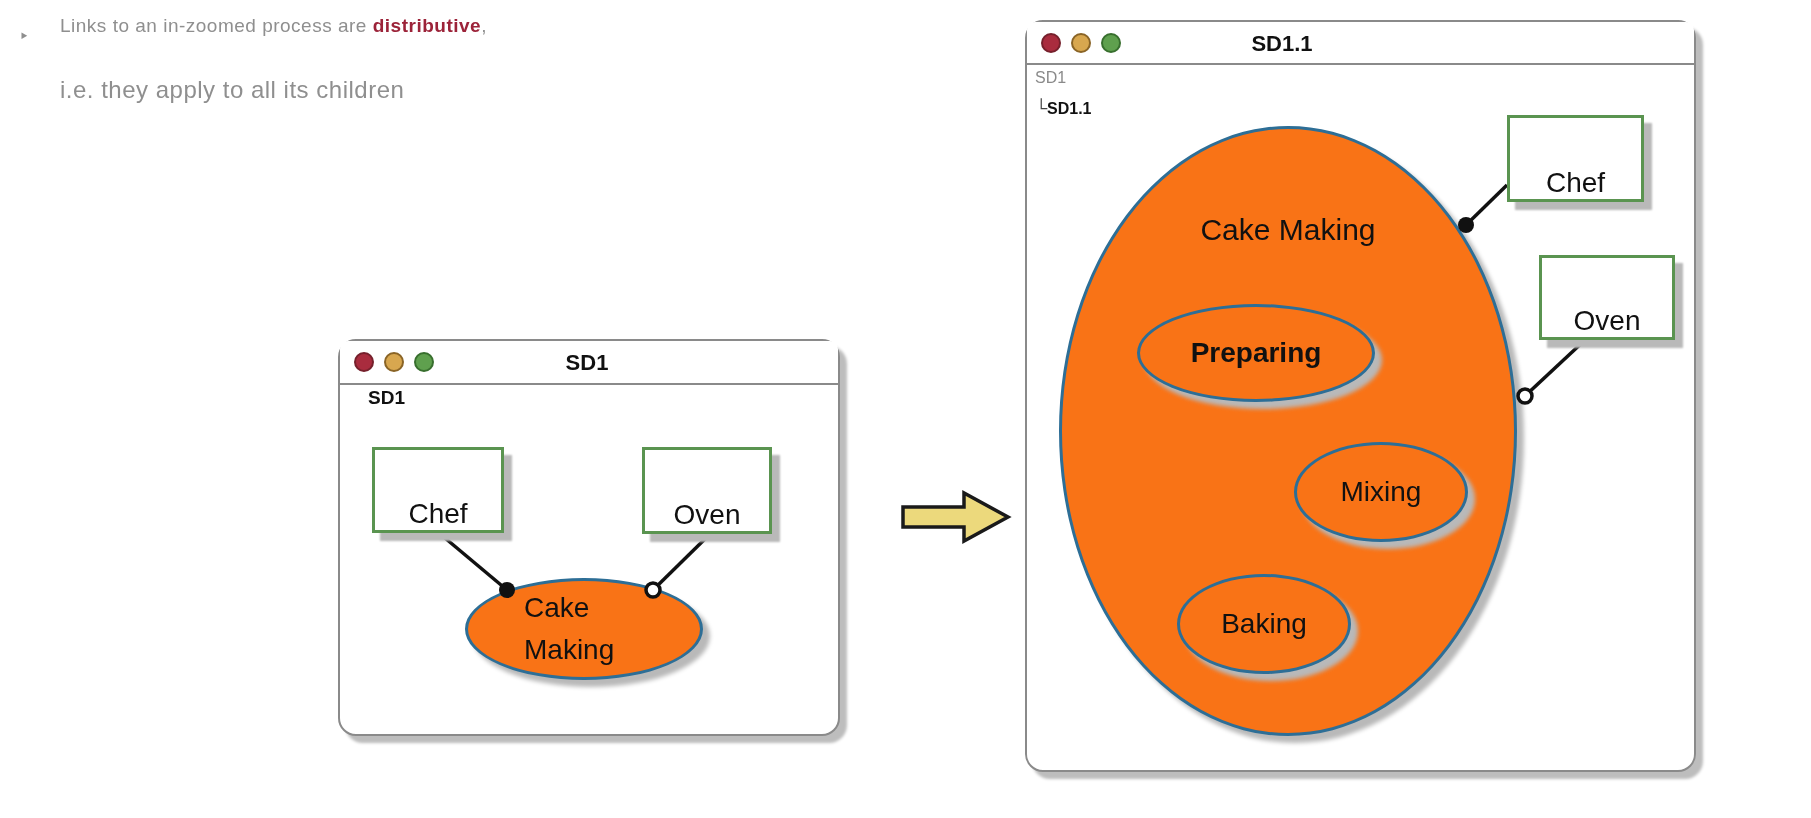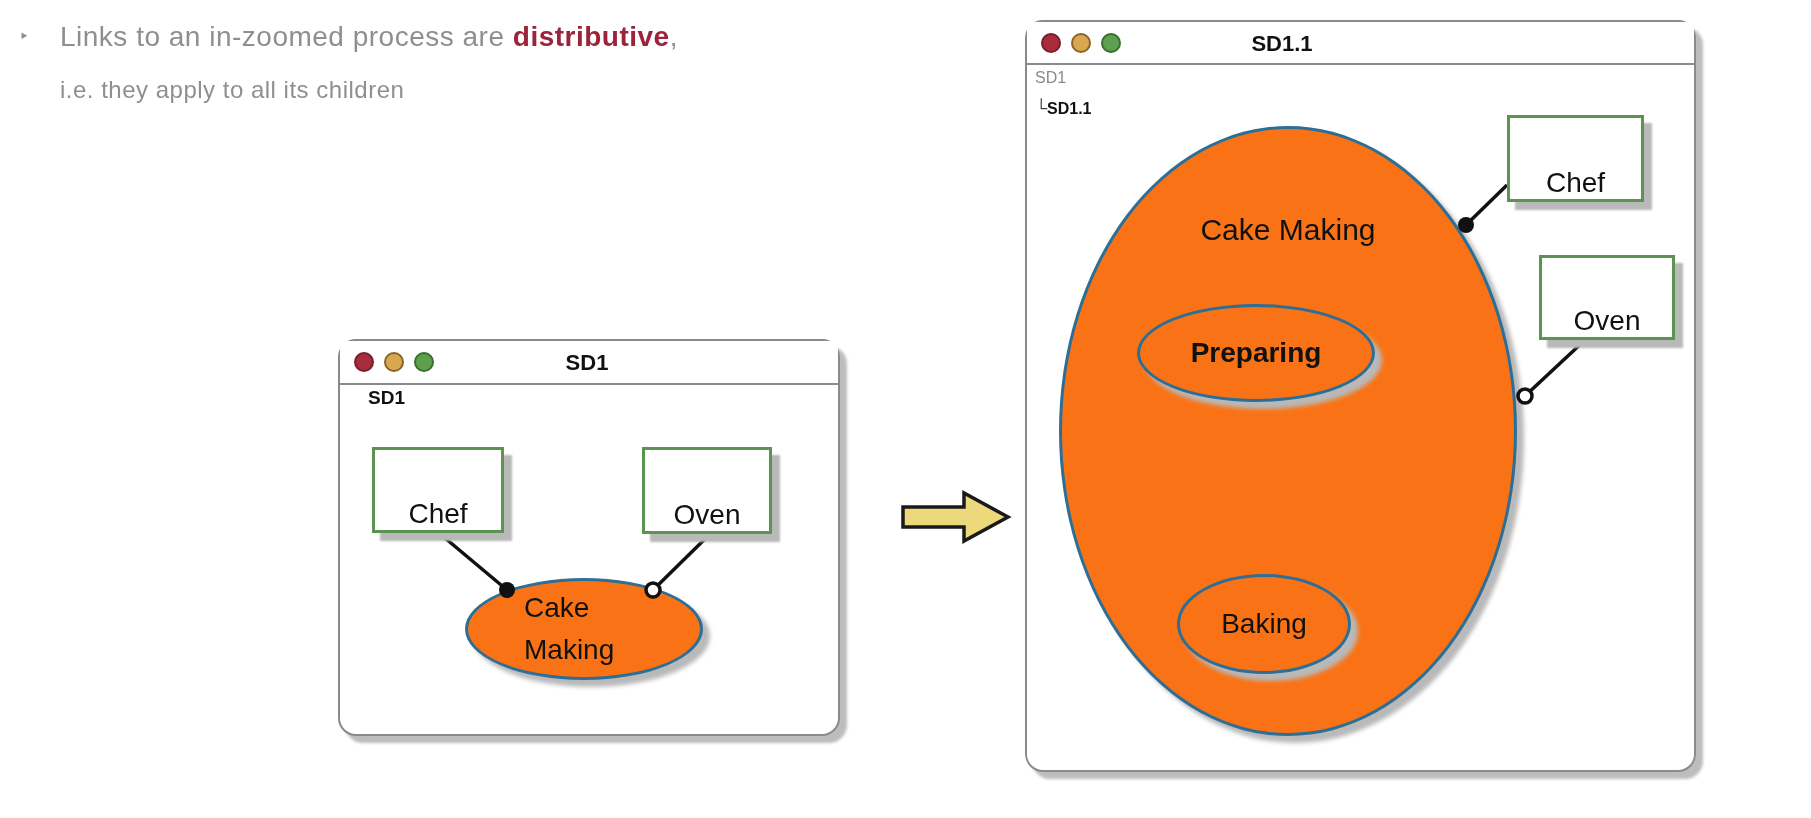--- a/index.html
+++ b/index.html
@@ -2,21 +2,21 @@
 <html style="--text-gray: #8f8f8f; --highlight-red: #9c2339; --window-border: #8a8a8a; --window-shadow: #bdbdbd; --titlebar-divider: #8a8a8a; --light-red: #a92c3e; --light-red-border: #76202c; --light-yellow: #d8a74f; --light-yellow-border: #8a6426; --light-green: #5fa04e; --light-green-border: #386f2e; --object-border-green: #5a9450; --process-border-blue: #2d6e96; --node-shadow: #b9b9b9; --link-black: #111111; --arrow-fill: #ecd97c; --arrow-border: #1a1a1a; --label-black: #111111; --breadcrumb-gray: #8a8a8a;"><head>
 <meta charset="utf-8">
 <style>
   html,body{margin:0;padding:0;background:#fff;}
   body{width:1811px;height:818px;position:relative;overflow:hidden;
        font-family:"Liberation Sans",sans-serif;}
 
   
   .bullet-marker{position:absolute;left:20px;top:26px;font-size:22px;
       color:var(--text-gray);line-height:1;}
-  .bullet-line1{position:absolute;left:60px;top:21px;font-size:28px;
+  .bullet-line1{position:absolute;left:60px;top:15px;font-size:19px;
       color:var(--text-gray);letter-spacing:.5px;white-space:nowrap;}
   .bullet-line1 .hl{color:var(--highlight-red);font-weight:700;}
   .bullet-line2{position:absolute;left:60px;top:76px;font-size:24px;
       color:var(--text-gray);letter-spacing:.5px;white-space:nowrap;}
 
   
   .window{position:absolute;background:#fff;
       border:2px solid var(--window-border);border-radius:18px;
       box-shadow:7px 7px 3px var(--window-shadow);}
   .titlebar{position:absolute;left:0;right:0;top:0;display:flex;
@@ -134,20 +134,23 @@
     </div>
   </div>
 
   <div class="proc-ellipse big-ellipse">
     <span class="lbl">Cake Making</span>
   </div>
 
   <div class="proc-ellipse ellipse-preparing">
     <span>Preparing</span>
   </div>
+  <div class="proc-ellipse ellipse-mixing">
+    <span>Mixing</span>
+  </div>
   <div class="proc-ellipse ellipse-baking">
     <span>Baking</span>
   </div>
 
   <svg class="links-overlay" width="667" height="748" viewBox="0 0 667 748">
     <line x1="480" y1="163" x2="439" y2="203" stroke="#111" stroke-width="3.5"></line>
     <circle cx="439" cy="203" r="8" fill="#111"></circle>
     <line x1="558" y1="318" x2="498" y2="374" stroke="#111" stroke-width="3.5"></line>
     <circle cx="498" cy="374" r="7" fill="#fff" stroke="#111" stroke-width="3.5"></circle>
   </svg>

